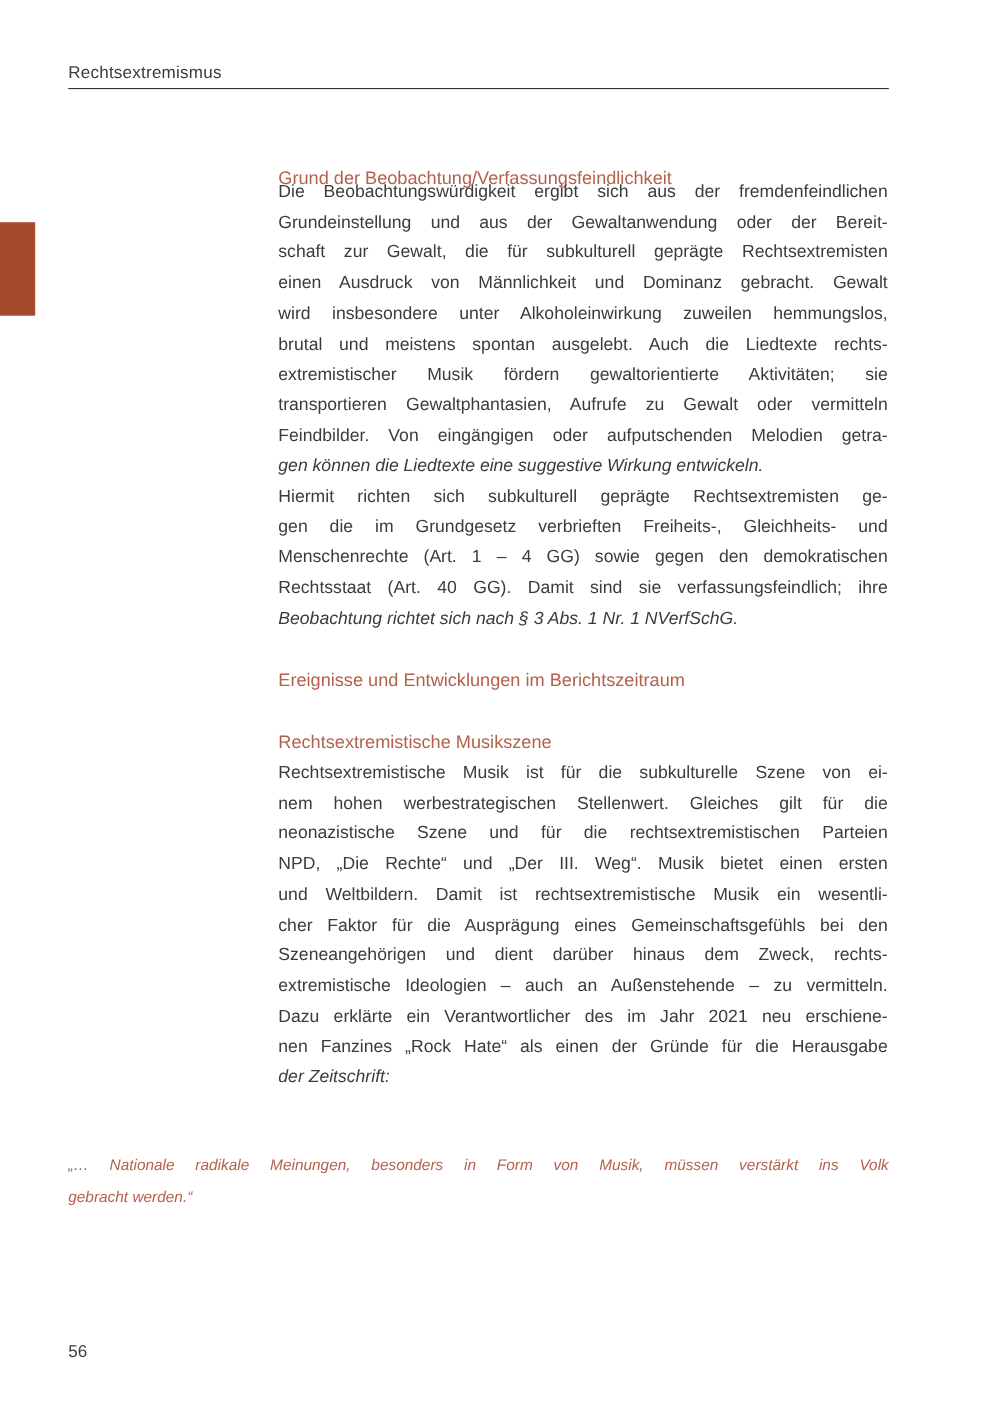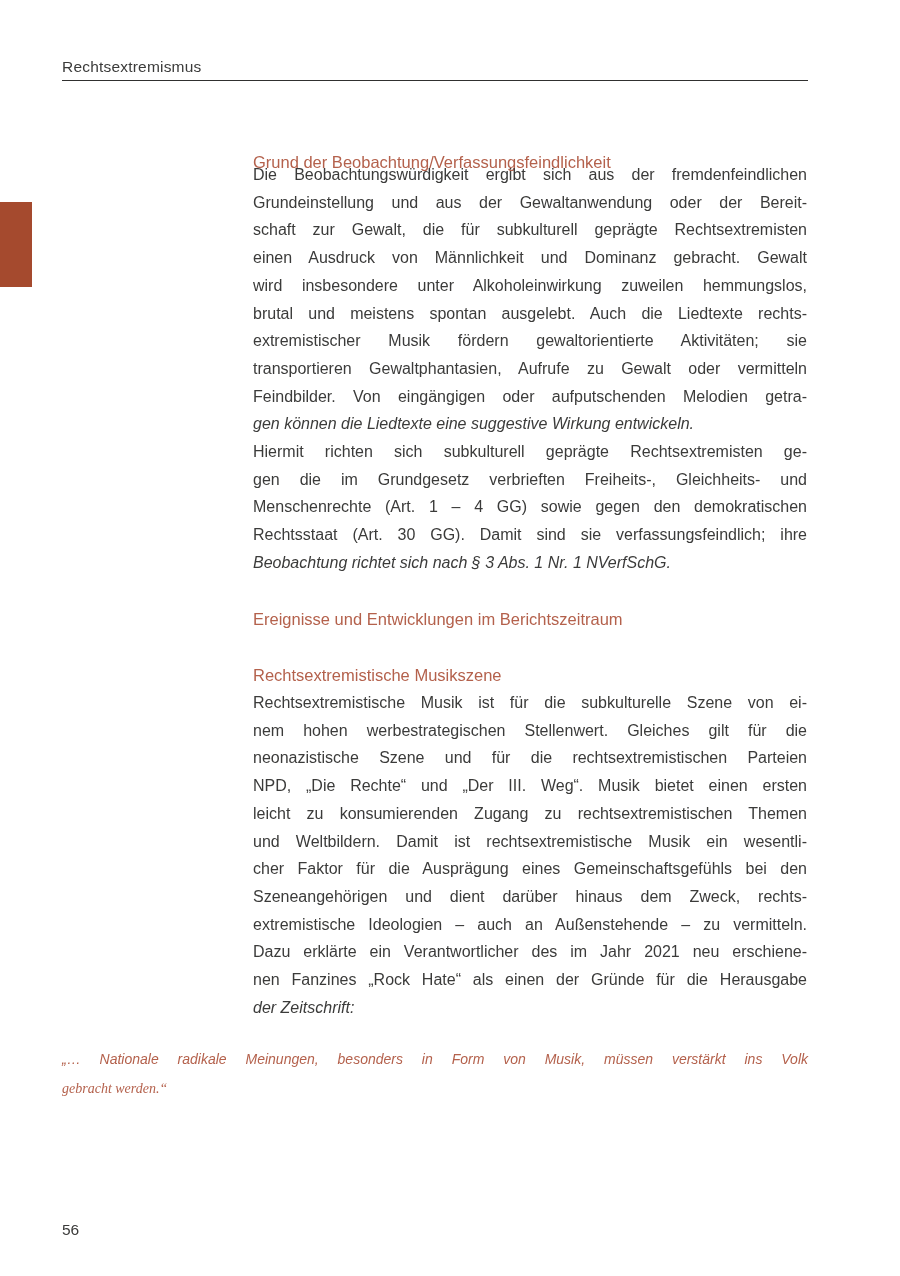--- a/index.html
+++ b/index.html
@@ -66,21 +66,21 @@
     font-size: 14px;
     font-style: italic;
     color: var(--heading, #B4614C);
   }
   .quote .pline {
     line-height: 29px;
     text-align: justify;
     text-align-last: justify;
     -moz-text-align-last: justify;
   }
-  .quote .pline-last { text-align-last: left; font-family: Liberation Serif, serif; -moz-text-align-last: left; }
+  .quote .pline-last { text-align-last: left; -moz-text-align-last: left; }
 
   .page-number {
     left: 62px; top: 1221px;
     font-size: 15.5px;
     color: var(--text, #3B3B3A);
   }
 </style>
 </head>
 <body>
 
@@ -102,34 +102,33 @@
     <div class="pline">extremistischer Musik fördern gewaltorientierte Aktivitäten; sie</div>
     <div class="pline">transportieren Gewaltphantasien, Aufrufe zu Gewalt oder vermitteln</div>
     <div class="pline">Feindbilder. Von eingängigen oder aufputschenden Melodien getra-</div>
     <div class="pline pline-last">gen können die Liedtexte eine suggestive Wirkung entwickeln.</div>
   </div>
 
 <div id="para-observation-2" class="abs col para">
     <div class="pline">Hiermit richten sich subkulturell geprägte Rechtsextremisten ge-</div>
     <div class="pline">gen die im Grundgesetz verbrieften Freiheits-, Gleichheits- und</div>
     <div class="pline">Menschenrechte (Art. 1 – 4 GG) sowie gegen den demokratischen</div>
-    <div class="pline">Rechtsstaat (Art. 30 GG). Damit sind sie verfassungsfeindlich; ihre</div>
+    <div class="pline">Rechtsstaat (Art. 40 GG). Damit sind sie verfassungsfeindlich; ihre</div>
     <div class="pline pline-last">Beobachtung richtet sich nach § 3 Abs. 1 Nr. 1 NVerfSchG.</div>
   </div>
 
 <h2 id="heading-events" class="abs col sec-heading">Ereignisse und Entwicklungen im Berichtszeitraum</h2>
 
 <h2 id="heading-music" class="abs col sec-heading">Rechtsextremistische Musikszene</h2>
 
 <div id="para-music" class="abs col para">
     <div class="pline">Rechtsextremistische Musik ist für die subkulturelle Szene von ei-</div>
     <div class="pline">nem hohen werbestrategischen Stellenwert. Gleiches gilt für die</div>
     <div class="pline">neonazistische Szene und für die rechtsextremistischen Parteien</div>
     <div class="pline">NPD, „Die Rechte“ und „Der III. Weg“. Musik bietet einen ersten</div>
-    <div class="pline">leicht zu konsumierenden Zugang zu rechtsextremistischen Themen</div>
     <div class="pline">und Weltbildern. Damit ist rechtsextremistische Musik ein wesentli-</div>
     <div class="pline">cher Faktor für die Ausprägung eines Gemeinschaftsgefühls bei den</div>
     <div class="pline">Szeneangehörigen und dient darüber hinaus dem Zweck, rechts-</div>
     <div class="pline">extremistische Ideologien – auch an Außenstehende – zu vermitteln.</div>
     <div class="pline">Dazu erklärte ein Verantwortlicher des im Jahr 2021 neu erschiene-</div>
     <div class="pline">nen Fanzines „Rock Hate“ als einen der Gründe für die Herausgabe</div>
     <div class="pline pline-last">der Zeitschrift:</div>
   </div>
 
 <div class="abs quote">

